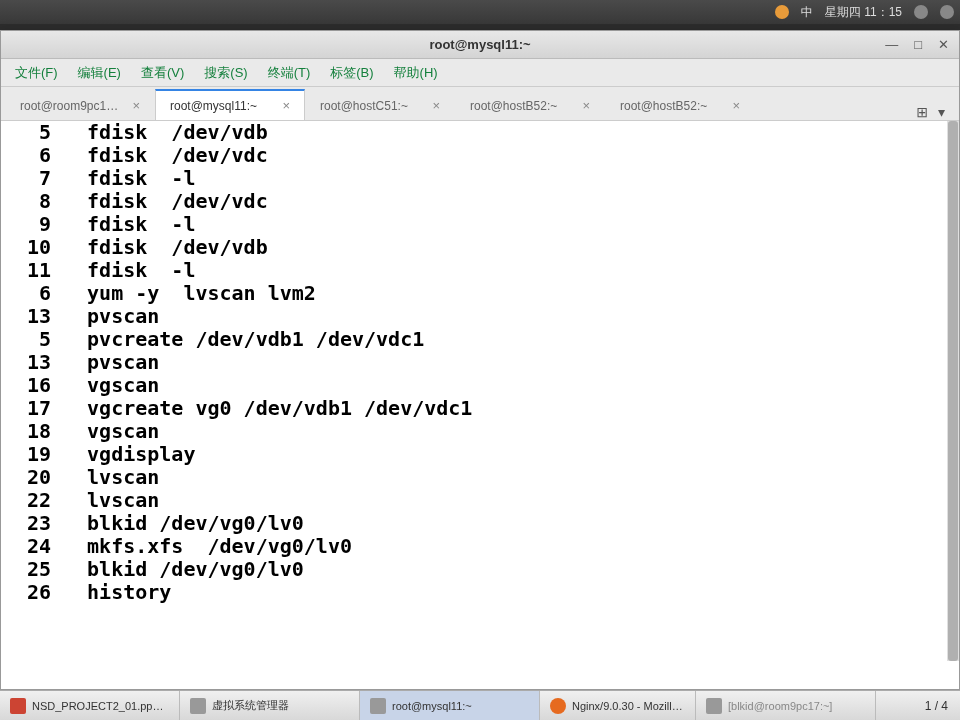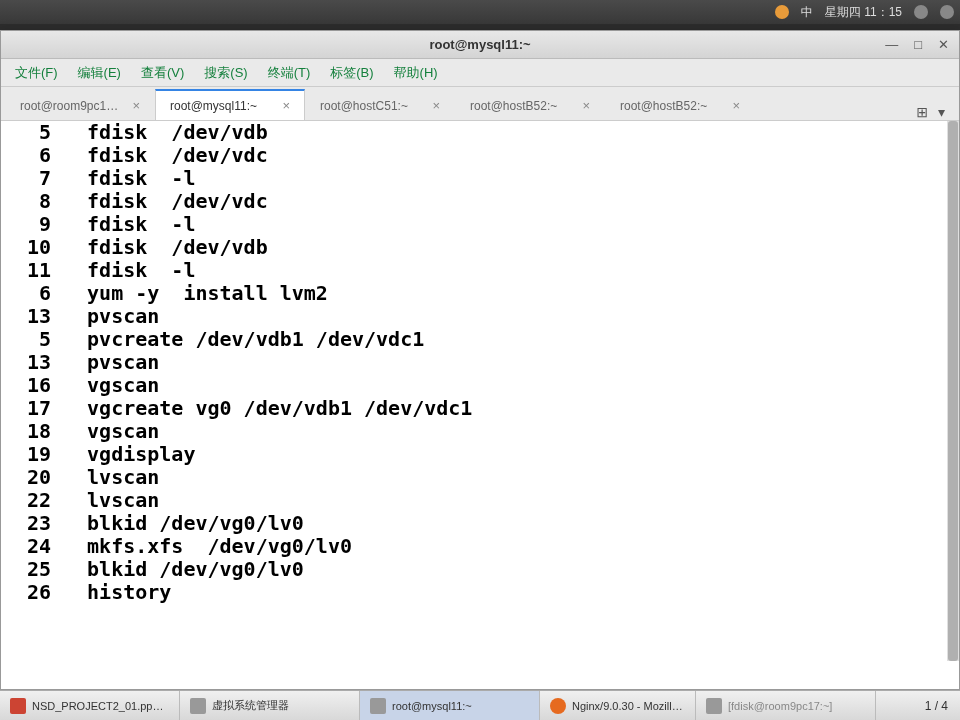--- a/index.html
+++ b/index.html
@@ -109,21 +109,21 @@
   </div>
 
   <div class="terminal" id="terminal">
     <div class="term-row"><span class="ln">5</span><span class="cmd">  fdisk  /dev/vdb</span></div>
       <div class="term-row"><span class="ln">6</span><span class="cmd">  fdisk  /dev/vdc</span></div>
       <div class="term-row"><span class="ln">7</span><span class="cmd">  fdisk  -l</span></div>
       <div class="term-row"><span class="ln">8</span><span class="cmd">  fdisk  /dev/vdc</span></div>
       <div class="term-row"><span class="ln">9</span><span class="cmd">  fdisk  -l</span></div>
       <div class="term-row"><span class="ln">10</span><span class="cmd">  fdisk  /dev/vdb</span></div>
       <div class="term-row"><span class="ln">11</span><span class="cmd">  fdisk  -l</span></div>
-      <div class="term-row"><span class="ln">6</span><span class="cmd">  yum -y  install lvm2</span></div>
+      <div class="term-row"><span class="ln">6</span><span class="cmd">  yum -y  lvscan lvm2</span></div>
       <div class="term-row"><span class="ln">13</span><span class="cmd">  pvscan</span></div>
       <div class="term-row"><span class="ln">5</span><span class="cmd">  pvcreate /dev/vdb1 /dev/vdc1</span></div>
       <div class="term-row"><span class="ln">13</span><span class="cmd">  pvscan</span></div>
       <div class="term-row"><span class="ln">16</span><span class="cmd">  vgscan</span></div>
       <div class="term-row"><span class="ln">17</span><span class="cmd">  vgcreate vg0 /dev/vdb1 /dev/vdc1</span></div>
       <div class="term-row"><span class="ln">18</span><span class="cmd">  vgscan</span></div>
       <div class="term-row"><span class="ln">19</span><span class="cmd">  vgdisplay</span></div>
       <div class="term-row"><span class="ln">20</span><span class="cmd">  lvscan</span></div>
       <div class="term-row"><span class="ln">22</span><span class="cmd">  lvscan</span></div>
       <div class="term-row"><span class="ln">23</span><span class="cmd">  blkid /dev/vg0/lv0</span></div>
@@ -148,16 +148,16 @@
     <div class="task active" style="width: 180px;">
       <span class="tico grey"></span>
       <span class="tlabel">root@mysql11:~</span>
     </div>
     <div class="task" style="width: 156px;">
       <span class="tico ff"></span>
       <span class="tlabel">Nginx/9.0.30 - Mozilla …</span>
     </div>
     <div class="task dim" style="width: 180px;">
       <span class="tico grey"></span>
-      <span class="tlabel">[fdisk@room9pc17:~]</span>
+      <span class="tlabel">[blkid@room9pc17:~]</span>
     </div>
     <span class="pager">1 / 4</span>
 </div>
 
 </body></html>

